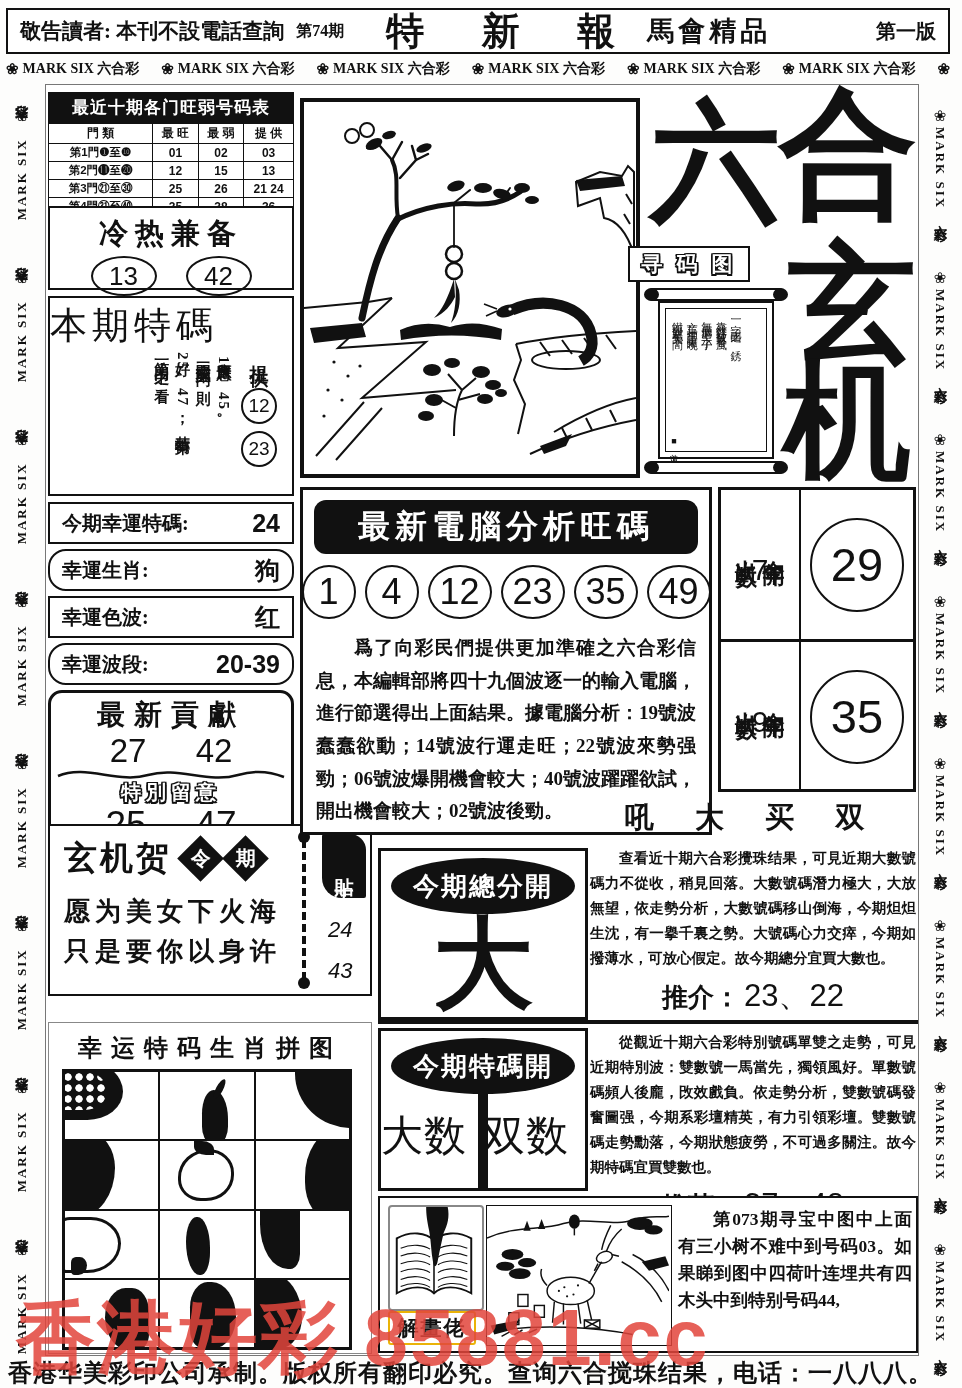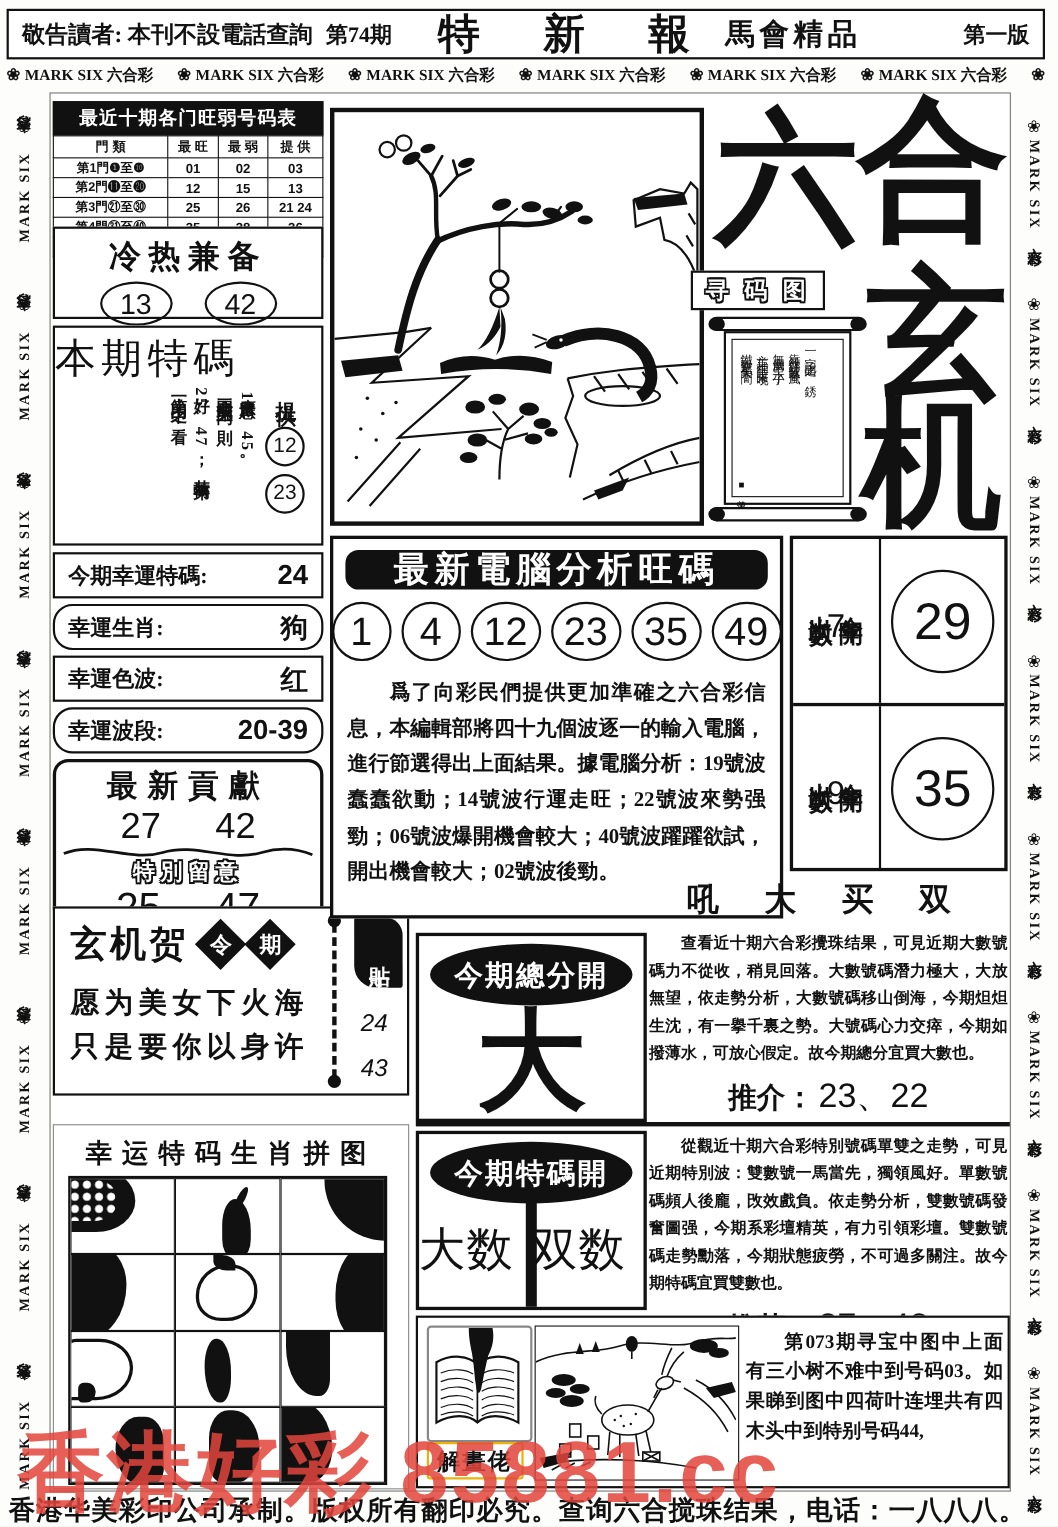--- a/index.html
+++ b/index.html
@@ -4,21 +4,21 @@
 <style>
   html,body{margin:0;padding:0;background:#e8e8e6;}
   #page{position:relative;width:962px;height:1388px;background:#fdfdfc;overflow:hidden;
         font-family:"Liberation Serif",serif;color:#111;}
   .abs{position:absolute;}
 
   
   #header-box{left:6px;top:8px;width:944px;height:46px;border:2px solid #111;background:#fff;
               display:flex;align-items:center;padding:0 12px;box-sizing:border-box;gap:8px;}
   #header-notice{font-size:21px;font-weight:700;white-space:nowrap;}
-  #header-issue{font-size:20px;font-weight:700;margin-left:4px;white-space:nowrap;}
+  #header-issue{font-size:16px;font-weight:700;margin-left:4px;white-space:nowrap;}
   #header-title{font-size:38px;font-weight:700;letter-spacing:24px;margin-left:34px;white-space:nowrap;}
   #header-subtitle{font-size:27px;font-weight:700;letter-spacing:4px;white-space:nowrap;}
   #header-edition{font-size:20px;font-weight:700;margin-left:auto;white-space:nowrap;}
 
   
   #top-strip{left:6px;top:57px;width:944px;height:24px;display:flex;justify-content:space-between;
              align-items:center;font-weight:700;font-size:14px;}
   .strip-seg{display:flex;align-items:center;gap:4px;white-space:nowrap;}
   .flower{font-size:15px;line-height:1;}
   .vstrip{top:84px;width:44px;height:1296px;display:flex;flex-direction:column;
@@ -123,21 +123,21 @@
   .pcell:nth-child(9)::before{left:4px;top:-6px;width:40px;height:64px;border-radius:0 0 24% 70%;}
   .pcell:nth-child(10)::before{left:40px;top:8px;width:44px;height:62px;border-radius:55% 45% 30% 62%;}
   .pcell:nth-child(11)::before{left:30px;top:2px;width:46px;height:66px;border-radius:42% 58% 52% 30%;}
   .pcell:nth-child(12)::before{left:-6px;top:-6px;width:52px;height:74px;border-radius:0 62% 44% 0;}
 
   
   #illustration{left:300px;top:98px;width:340px;height:380px;border:4px solid #111;background:#fff;box-sizing:border-box;}
 
   
   #computer{left:300px;top:487px;width:412px;height:348px;border:3.5px solid #111;background:#fff;box-sizing:border-box;}
-  .banner{margin:10px auto 0;width:384px;height:36px;background:#111;border-radius:12px;
+  .banner{margin:10px auto 0;width:384px;height:54px;background:#111;border-radius:12px;
           display:flex;align-items:center;justify-content:center;color:#fff;font-size:32px;
           font-weight:700;letter-spacing:5px;font-family:"Liberation Sans",sans-serif;white-space:nowrap;}
   .cnums{display:flex;justify-content:center;gap:9px;margin-top:11px;}
   .cnum{height:54px;min-width:54px;border:2.5px solid #111;border-radius:50%;display:flex;box-sizing:border-box;
         align-items:center;justify-content:center;font-size:36px;font-family:"Liberation Sans",sans-serif;padding:0 3px;}
   .cnum.wide{min-width:64px;}
   .cpara{margin:13px 13px 0;font-size:19px;line-height:1.72;text-align:justify;text-indent:2em;font-weight:600;}
 
   
   .mh-char{position:absolute;font-weight:700;line-height:1;font-family:"Liberation Serif",serif;}

